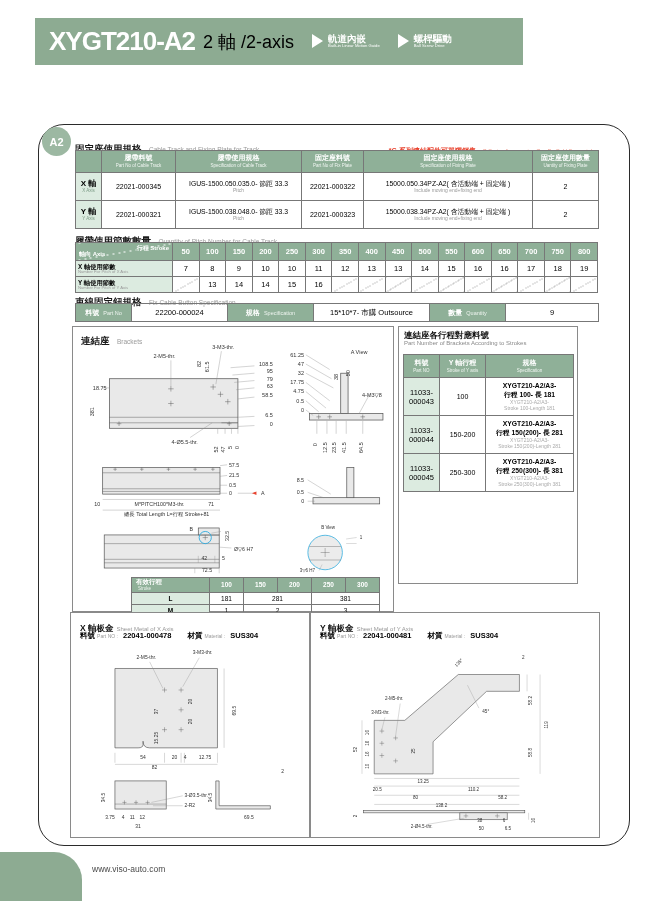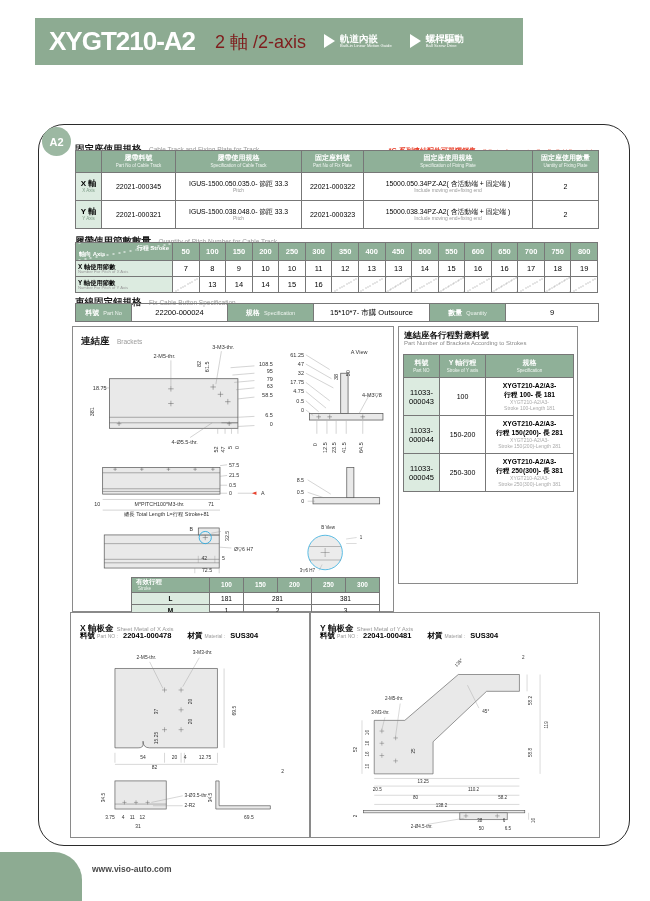--- a/index.html
+++ b/index.html
@@ -2,21 +2,21 @@
 <html><head>
 <meta charset="utf-8">
 <style>
   html,body{margin:0;padding:0;}
   body{width:650px;height:901px;background:#fff;font-family:"Liberation Sans",sans-serif;overflow:hidden;}
   #page{position:relative;width:640px;height:901px;background:#fff;}
 
   
   .banner{position:absolute;left:35px;top:18px;width:488px;height:47px;background:#8dab92;display:flex;align-items:center;padding-left:14px;box-sizing:border-box;}
   .banner-model{color:#fff;font-weight:bold;font-size:26px;letter-spacing:-1px;}
-  .banner-axis{color:#7f1d1d;font-size:18px;margin-left:20px;white-space:nowrap;}
+  .banner-axis{color:#000000;font-size:18px;margin-left:8px;white-space:nowrap;}
   .badge{display:flex;align-items:center;margin-left:18px;}
   .tri{width:0;height:0;border-top:7px solid transparent;border-bottom:7px solid transparent;border-left:11px solid #fff;margin-right:5px;}
   .badge-txt{display:flex;flex-direction:column;line-height:1.1;}
   .badge-title{color:#fff;font-weight:bold;font-size:9.5px;}
   .badge-sub{color:#fff;font-size:4.2px;}
 
   
   .secbar{position:absolute;left:55px;top:102px;width:577px;height:13px;display:flex;}
   .secbar-sq{width:11px;height:13px;background:#8dab92;margin-right:2px;}
   .secbar-bar{flex:1;background:#4d4d4d;color:#fff;font-size:8px;font-weight:bold;line-height:13px;padding-left:6px;}
@@ -105,21 +105,21 @@
   
   svg{position:absolute;overflow:visible;}
   svg text{font-size:6px;font-family:"Liberation Sans",sans-serif;fill:#333;}
   .plate{fill:#e9e9e9;stroke:#555;stroke-width:0.8;}
   .thin{stroke:#555;stroke-width:0.5;fill:none;}
   .lead{stroke:#888;stroke-width:0.4;fill:none;}
   .cyan{stroke:#29a9dd;fill:none;stroke-width:1;}
 
   
   .footer-shape{position:absolute;left:0;top:852px;width:82px;height:49px;background:#8dab92;border-radius:0 28px 0 0;}
-  .footer-url{position:absolute;left:92px;top:864px;font-size:8.5px;font-weight:bold;color:#4a4a4a;text-align:center;}
+  .footer-url{position:absolute;left:92px;top:864px;font-size:8.5px;font-weight:normal;color:#4a4a4a;text-align:center;}
 </style>
 </head>
 <body>
 
 <div id="page">
 
   <div class="banner">
     <span class="banner-model">XYGT210-A2</span>
     <span class="banner-axis">2 軸 /2-axis</span>
     <div class="badge">

